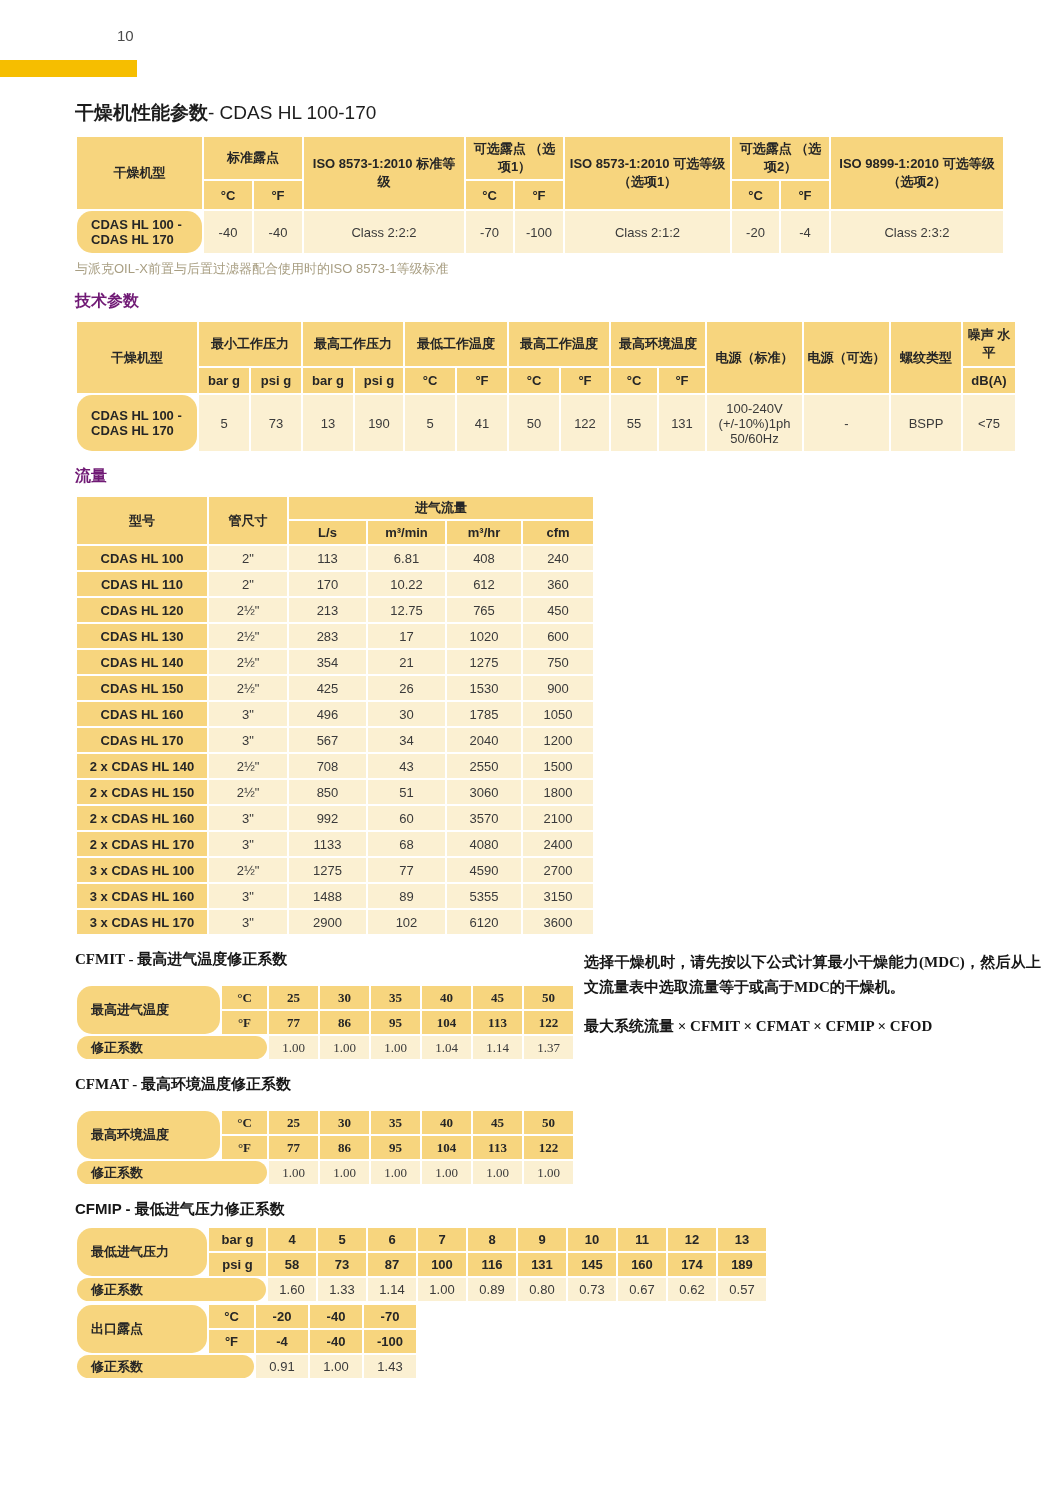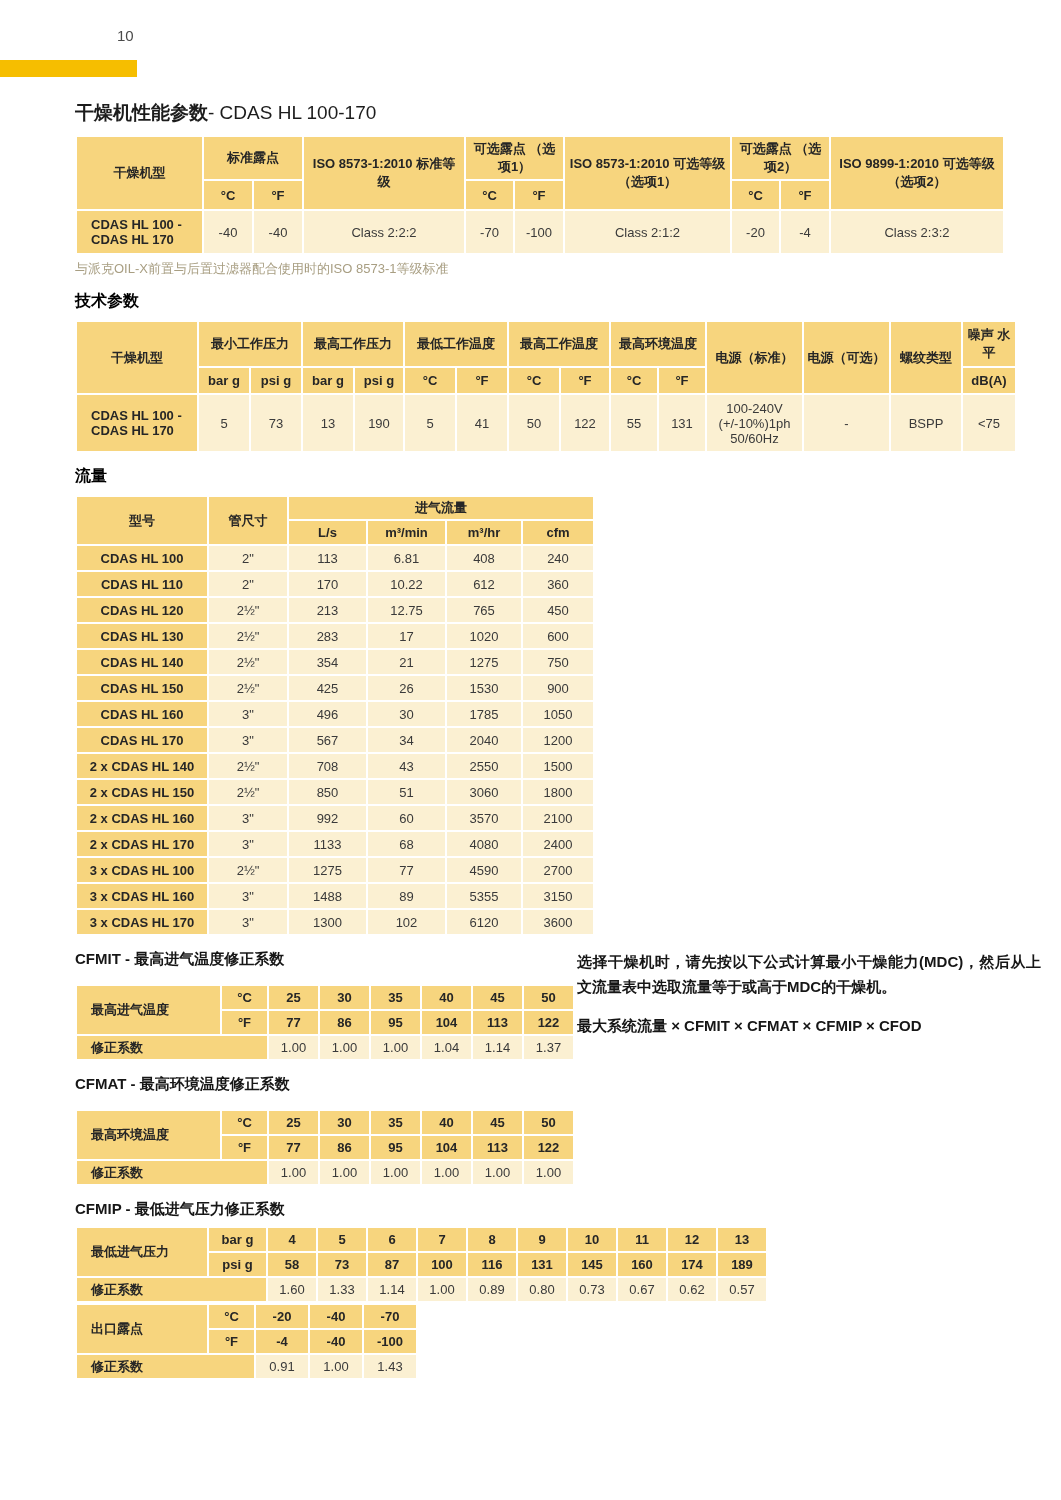--- a/index.html
+++ b/index.html
@@ -22,49 +22,49 @@
   .page-title{font-size:19px;color:#1c1c1c;margin-bottom:9px;}
   .page-title .tb{font-weight:bold;}
   .page-title .tr{font-weight:normal;}
 
   table{border-collapse:separate;border-spacing:2px;table-layout:fixed;}
   td{
     font-size:13px;vertical-align:middle;padding:2px 3px;
     color:#3a3a3a;word-wrap:break-word;
   }
   td.g{background:var(--gold);font-weight:bold;text-align:center;color:#262626;}
-  td.gl{background:var(--gold);font-weight:bold;text-align:left;padding-left:14px;color:#262626;}
+  td.gl{background:var(--gold);font-weight:bold;text-align:left;padding-left:14px;color:#262626;border-radius:15px;}
   td.c{background:var(--cream);text-align:center;}
 
   #perf{width:912px;}
   #perf tr:nth-child(1) td{height:42px;}
   #perf tr:nth-child(2) td{height:28px;}
   #perf tr:nth-child(3) td{height:42px;}
 
   .note{color:var(--tan);font-size:13px;margin-top:5px;}
-  .sec-heading{font-size:16px;font-weight:bold;color:#000000;margin-top:13px;margin-bottom:8px;}
+  .sec-heading{font-size:16px;font-weight:bold;color:#701a75;margin-top:13px;margin-bottom:8px;}
 
   #tech{width:912px;}
   #tech tr:nth-child(1) td{height:44px;}
   #tech tr:nth-child(2) td{height:25px;}
   #tech tr:nth-child(3) td{height:56px;}
 
   .flow-wrap{display:flex;align-items:flex-end;}
   #flow{width:508px;}
   #flow tr:nth-child(1) td{height:21px;}
   #flow tr:nth-child(2) td{height:23px;}
   #flow tr:nth-child(n+3) td{height:24px;}
   .flow-note{width:420px;margin-left:22px;font-size:13px;line-height:1.55;color:var(--tan);margin-bottom:2px;}
 
   .selection-note{margin-top:12px;font-size:15px;font-weight:bold;color:#161616;line-height:1.6;width:966px;}
 
   .cf-heading{font-size:15px;font-weight:bold;color:#161616;margin-top:14px;margin-bottom:7px;}
-  .cf-section{display:flex;}
+  .cf-section{display:flex;font-family:Liberation Serif, serif;}
   .cf-left{width:484px;}
-  .cf-right{width:464px;margin-left:18px;padding-top:14px;}
+  .cf-right{width:464px;margin-left:25px;padding-top:14px;}
   .cf-right .p1{font-size:15px;font-weight:bold;line-height:1.65;text-align:justify;color:#161616;}
   .cf-right .p2{font-size:15px;font-weight:bold;margin-top:20px;color:#161616;}
   .cf-right .p3{font-size:15px;font-weight:bold;margin-top:17px;color:#161616;}
 
   #cfmit,#cfmat{width:484px;margin-top:15px;}
   #cfmip{width:687px;}
   #cfod{width:333px;}
   #cfmit td,#cfmat td,#cfmip td,#cfod td{height:23px;}
 </style>
 </head>
@@ -325,21 +325,21 @@
             <td class="g">3 x CDAS HL 160</td>
             <td class="c">3"</td>
             <td class="c">1488</td>
             <td class="c">89</td>
             <td class="c">5355</td>
             <td class="c">3150</td>
           </tr>
           <tr>
             <td class="g">3 x CDAS HL 170</td>
             <td class="c">3"</td>
-            <td class="c">1300</td>
+            <td class="c">2900</td>
             <td class="c">102</td>
             <td class="c">6120</td>
             <td class="c">3600</td>
           </tr>
         </tbody>
       </table>
   </div>
 
 
   <div class="cf-section">

